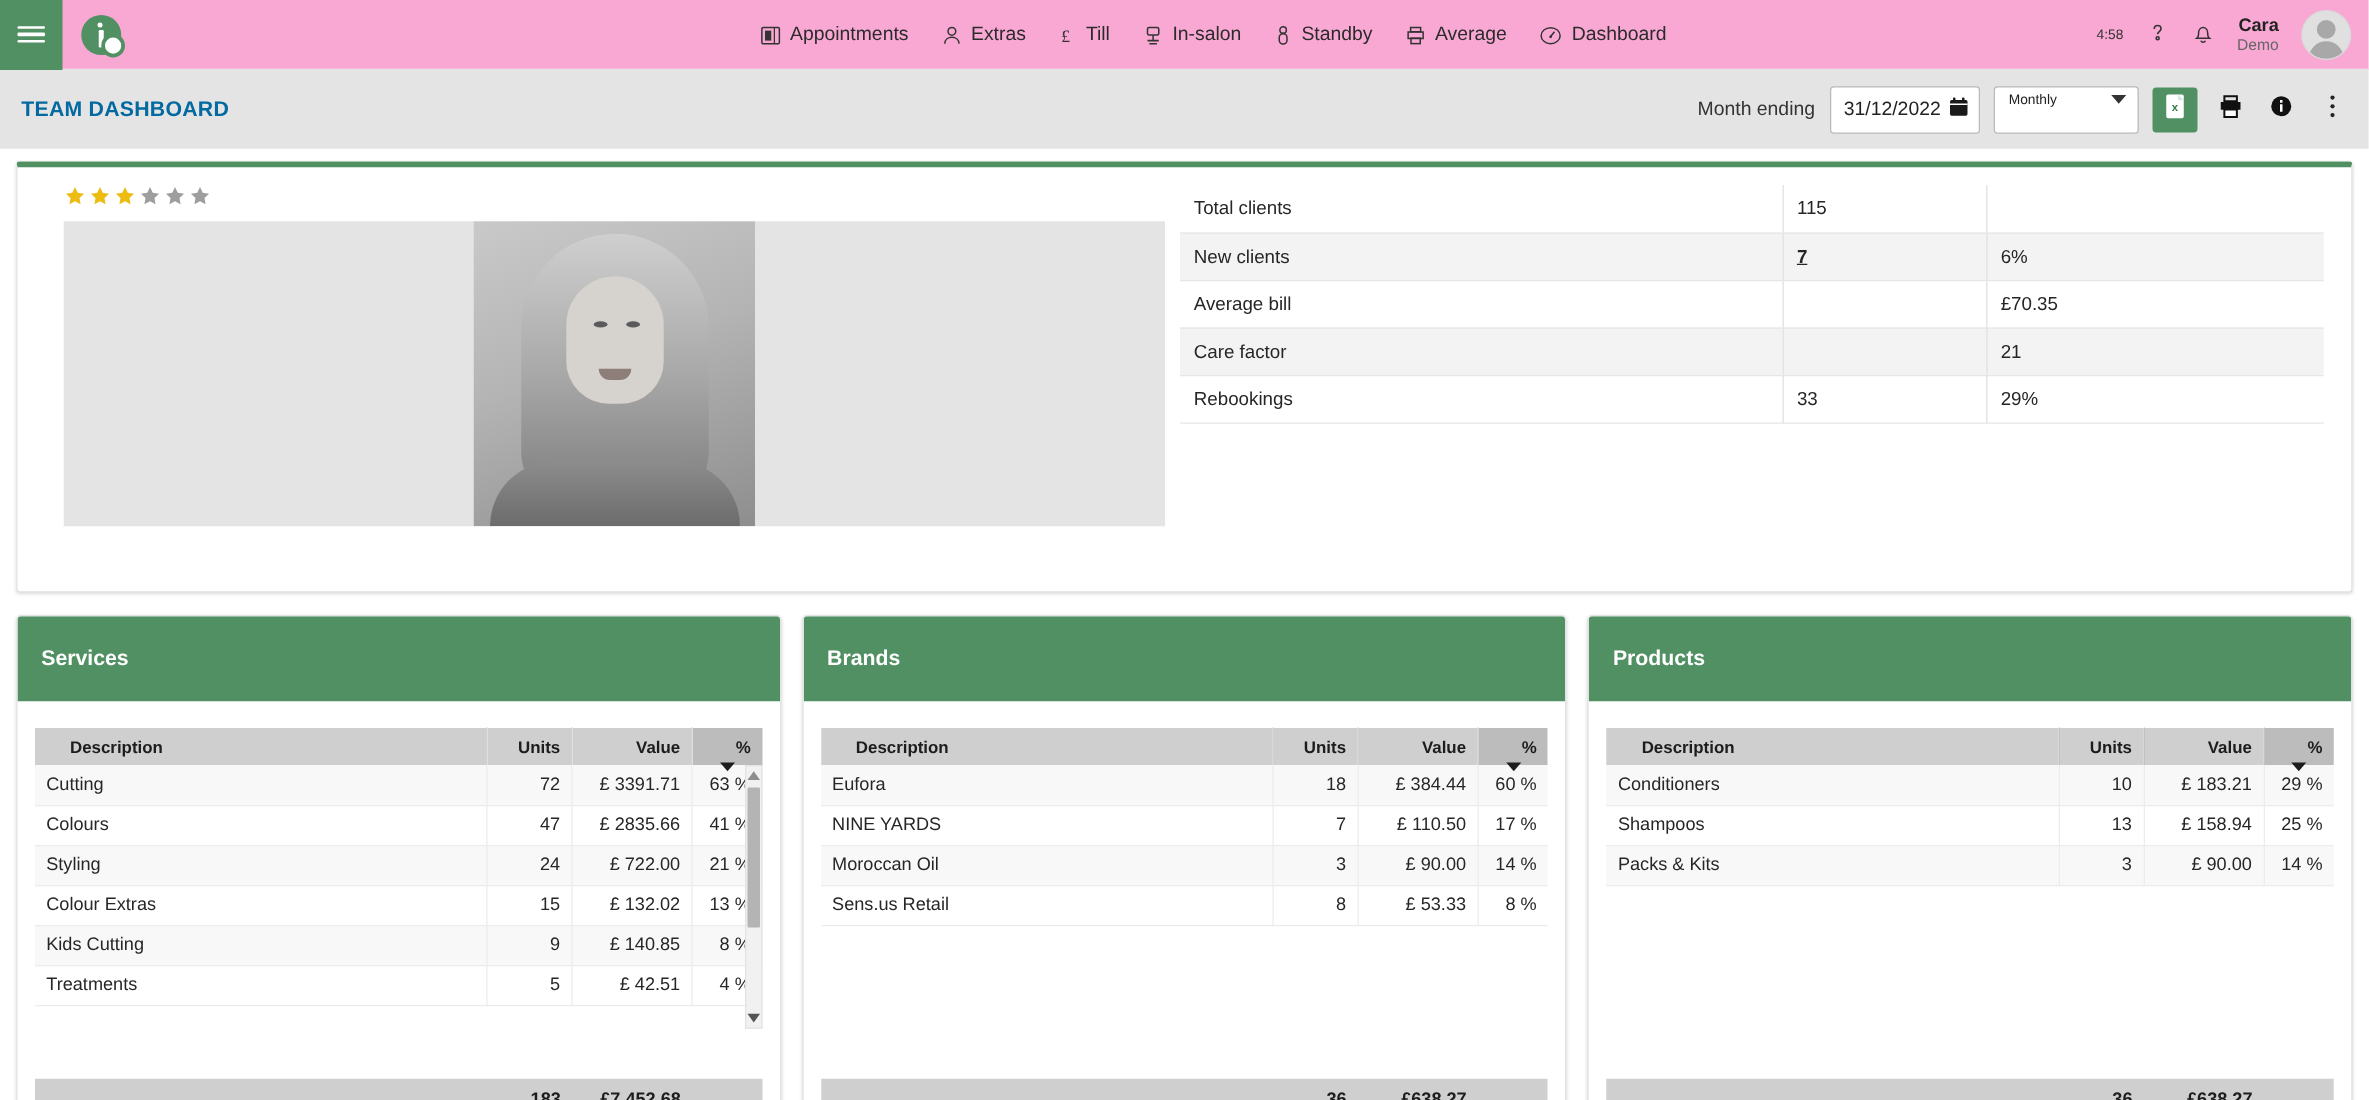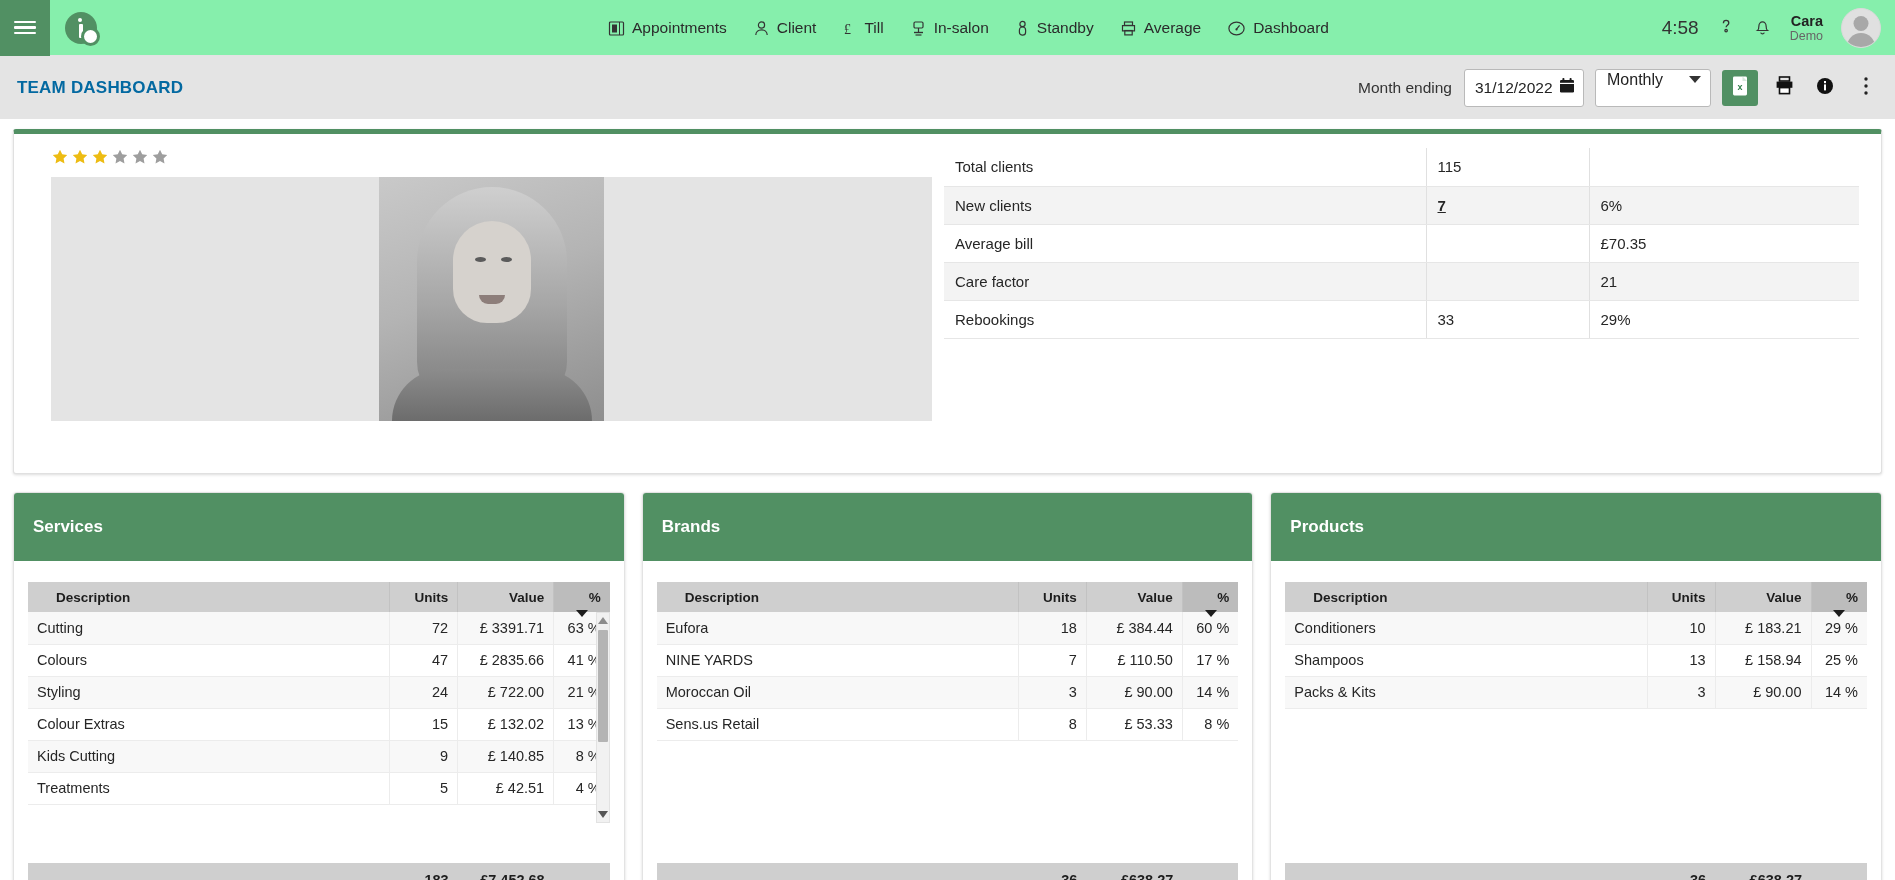--- a/index.html
+++ b/index.html
@@ -7,21 +7,21 @@
     width: 1895px; height: 880px;
     font-family: "Liberation Sans", sans-serif;
     background: #ffffff;
     overflow: hidden;
   }
 
   
   .topbar {
     height: 56px; width: 100%;
     display: flex; align-items: center;
-    background: #86efac;
+    background: #f9a8d4;
     border-bottom: 1px solid #e3e3e3;
     position: relative;
   }
   .hamburger-box {
     width: 50px; height: 56px;
     background: #519063;
     display: flex; align-items: center; justify-content: center;
     flex: 0 0 50px;
     cursor: pointer;
   }
@@ -58,21 +58,21 @@
   .nav-item {
     display: flex; align-items: center; gap: 7px;
     font-size: 15.5px; color: #2b2b2b; cursor: pointer; white-space: nowrap;
   }
   .nav-item svg { display: block; }
 
   .top-right {
     position: absolute; right: 14px; top: 0; height: 56px;
     display: flex; align-items: center; gap: 18px;
   }
-  .clock { font-size: 19px; color: #333; }
+  .clock { font-size: 11px; color: #333; }
   .user-block { text-align: right; line-height: 1.12; }
   .user-name { font-size: 14.5px; font-weight: bold; color: #222; }
   .user-role { font-size: 12.5px; color: #666; }
   .avatar {
     width: 40px; height: 40px; border-radius: 50%;
     background: #e0e0e0; position: relative; overflow: hidden;
     border: 1px solid #dadada;
   }
   .avatar::before {
     content: ""; position: absolute; left: 50%; top: 7px;
@@ -104,21 +104,21 @@
     width: 120px; height: 38px; background: #fff;
     border: 1px solid #b9b9b9; border-radius: 3px;
     display: flex; align-items: center; padding: 0 8px 0 10px;
     font-size: 15.5px; color: #222; gap: 6px; cursor: pointer;
   }
   .date-field .dval { flex: 1; }
   .select-field {
     width: 116px; height: 38px; background: #fff;
     border: 1px solid #b9b9b9; border-radius: 3px;
     display: flex; align-items: center; padding: 0 9px 16px 11px;
-    font-size: 16px; color: #222; cursor: pointer;
+    font-size: 11px; color: #222; cursor: pointer;
   }
   .select-field .sval { flex: 1; }
   .caret-down {
     width: 0; height: 0; border-left: 6px solid transparent;
     border-right: 6px solid transparent; border-top: 7px solid #333;
   }
   .excel-btn {
     width: 36px; height: 36px; background: #519063; border-radius: 3px;
     display: flex; align-items: center; justify-content: center; cursor: pointer;
   }
@@ -311,21 +311,21 @@
       </span>
       <span>Appointments</span>
     </div>
     <div class="nav-item">
       <span>
         <svg width="17" height="17" viewBox="0 0 17 17">
             <circle cx="8.5" cy="5" r="3.1" fill="none" stroke="#333" stroke-width="1.2"></circle>
             <path d="M2.8 15c0-3.3 2.6-5.2 5.7-5.2s5.7 1.9 5.7 5.2" fill="none" stroke="#333" stroke-width="1.2"></path>
           </svg>
       </span>
-      <span>Client</span>
+      <span>Extras</span>
     </div>
     <div class="nav-item">
       <span>
         <svg width="15" height="17" viewBox="0 0 15 17">
             <text x="2" y="13.5" font-family="Liberation Serif, serif" font-size="14" fill="#333">£</text>
           </svg>
       </span>
       <span>Till</span>
     </div>
     <div class="nav-item">

